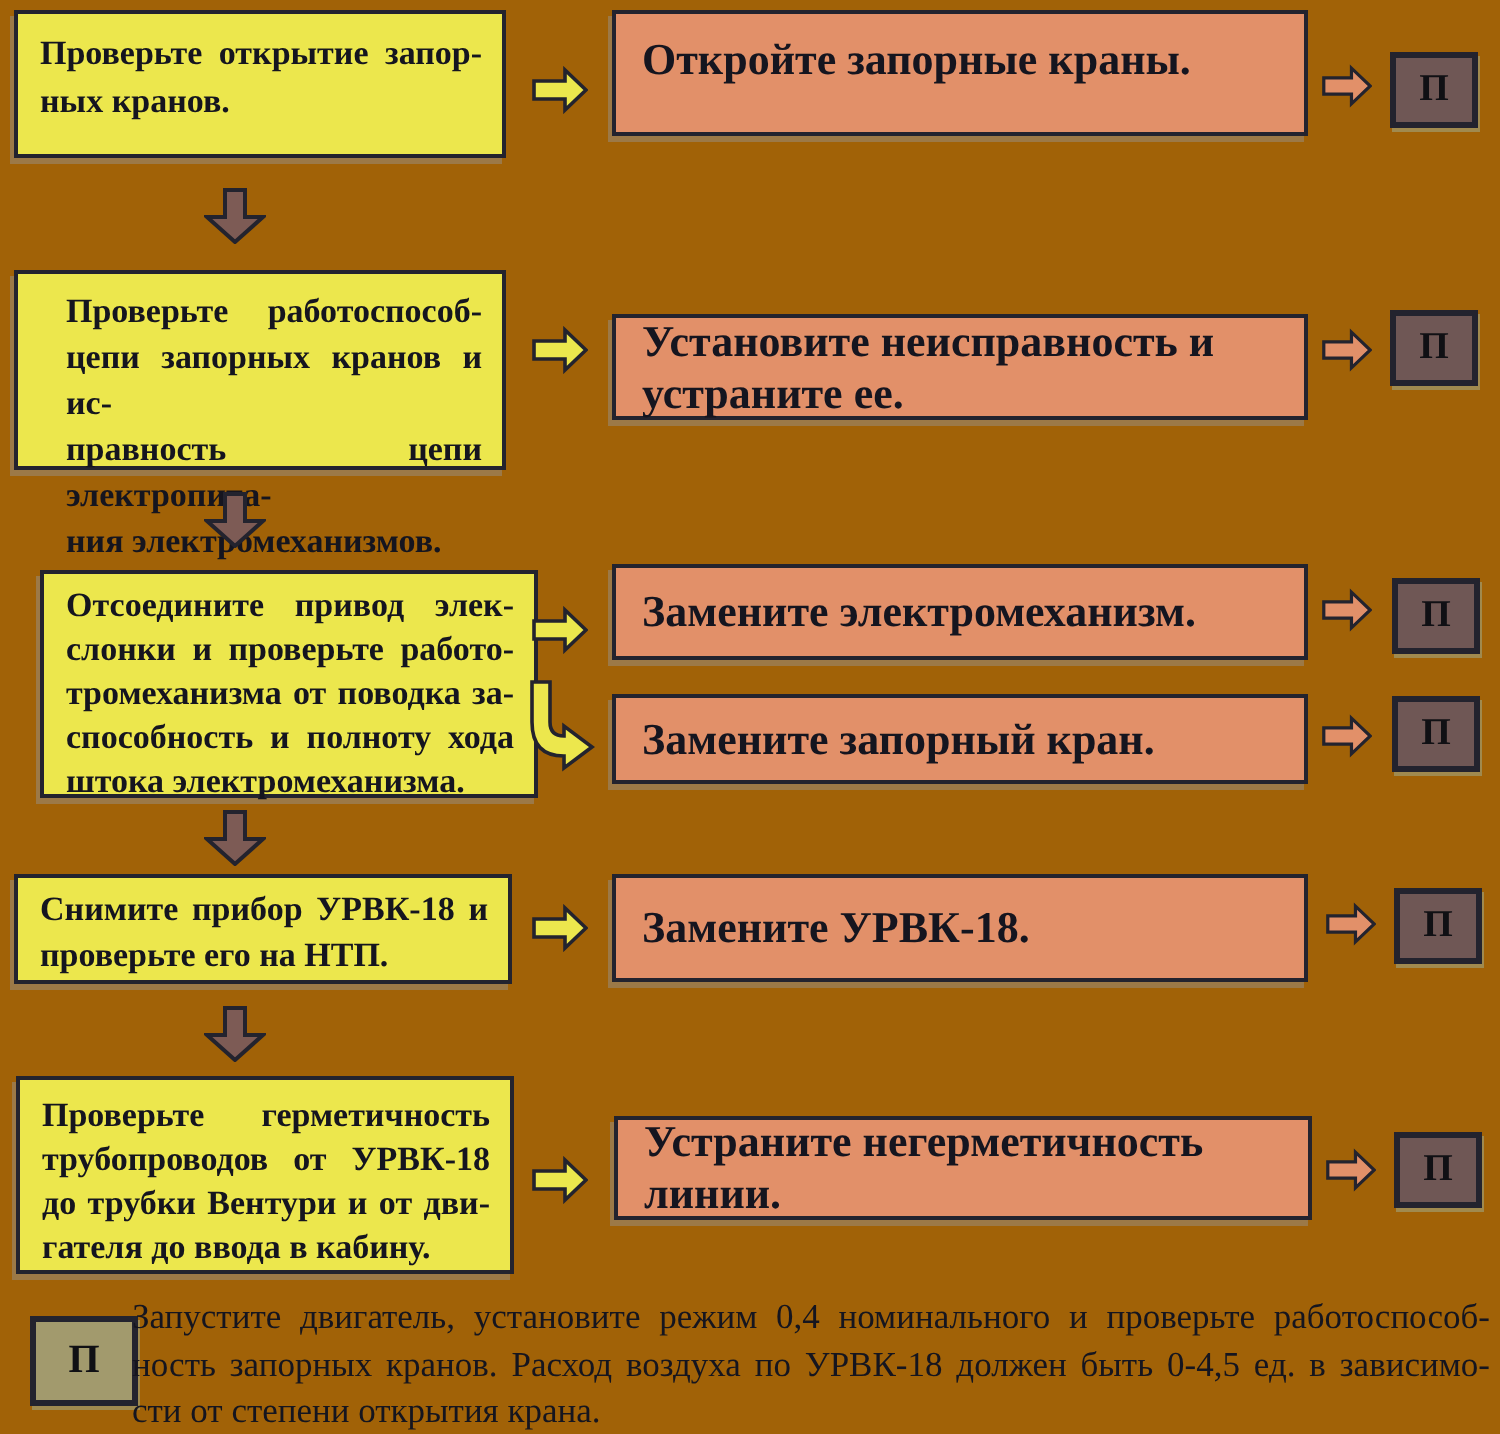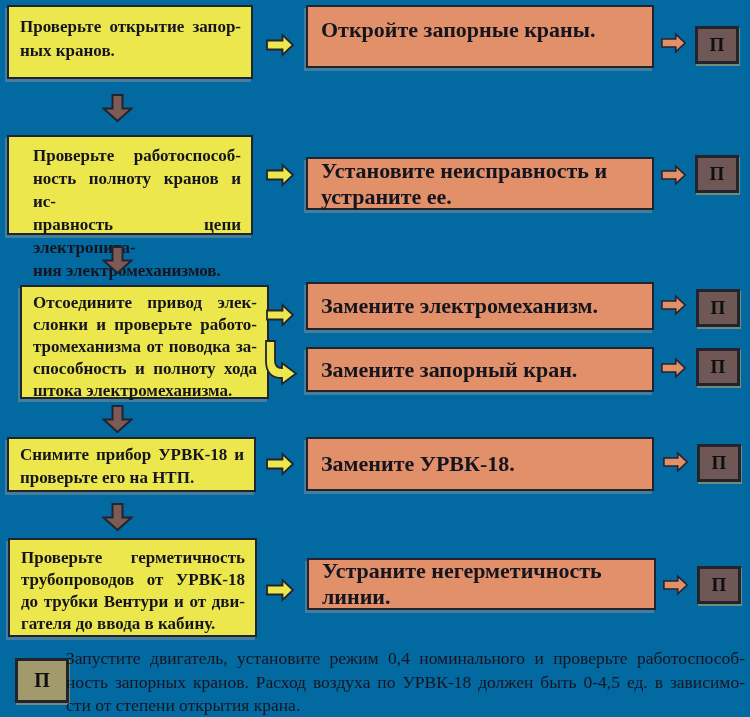--- a/index.html
+++ b/index.html
@@ -1,20 +1,20 @@
 <!DOCTYPE html>
 <html><head>
 <meta charset="utf-8">
 <style>
   html, body { margin: 0; padding: 0; background: #ffffff; }
   .canvas {
     position: relative;
     width: 750px;
     height: 717px;
-    background: #0369a1;
+    background: #a16207;
     font-family: "Liberation Serif", "DejaVu Serif", serif;
     color: #15151f;
     overflow: hidden;
   }
   .box {
     position: absolute;
     box-sizing: border-box;
     border: 2px solid #23232e;
   }
   .ybox {
@@ -81,21 +81,21 @@
   <div class="pbox" style="left:695px;top:26px;width:44px;height:38px;">
     <span>П</span>
   </div>
 
   <svg class="arrow" style="left:102px;top:94px;" width="31" height="28" viewBox="0 0 31 28">
     <path d="M10.5 1 H20.5 V14.5 H29.5 L15.5 27 L1.5 14.5 H10.5 Z" fill="#7d5b55" stroke="#23232e" stroke-width="2"></path>
   </svg>
 
   <div class="box ybox" style="left:7px;top:135px;width:246px;height:100px;padding:7px 10px 0 24px;line-height:23px;">
     <div class="jline">Проверьте работоспособ-</div>
-    <div class="jline">ность полноту кранов и ис-</div>
+    <div class="jline">цепи запорных кранов и ис-</div>
     <div class="jline">правность цепи электропита-</div>
     <div class="jline last">ния электромеханизмов.</div>
   </div>
 
   <svg class="arrow" style="left:266px;top:163px;" width="28" height="24" viewBox="0 0 28 24">
     <path d="M1 7.5 H16.5 V2 L27 12 L16.5 22 V16.5 H1 Z" fill="#ece74d" stroke="#23232e" stroke-width="1.8"></path>
   </svg>
 
   <div class="box obox" style="left:306px;top:157px;width:348px;height:53px;">
     <span>Установите неисправность и устраните ее.</span>

